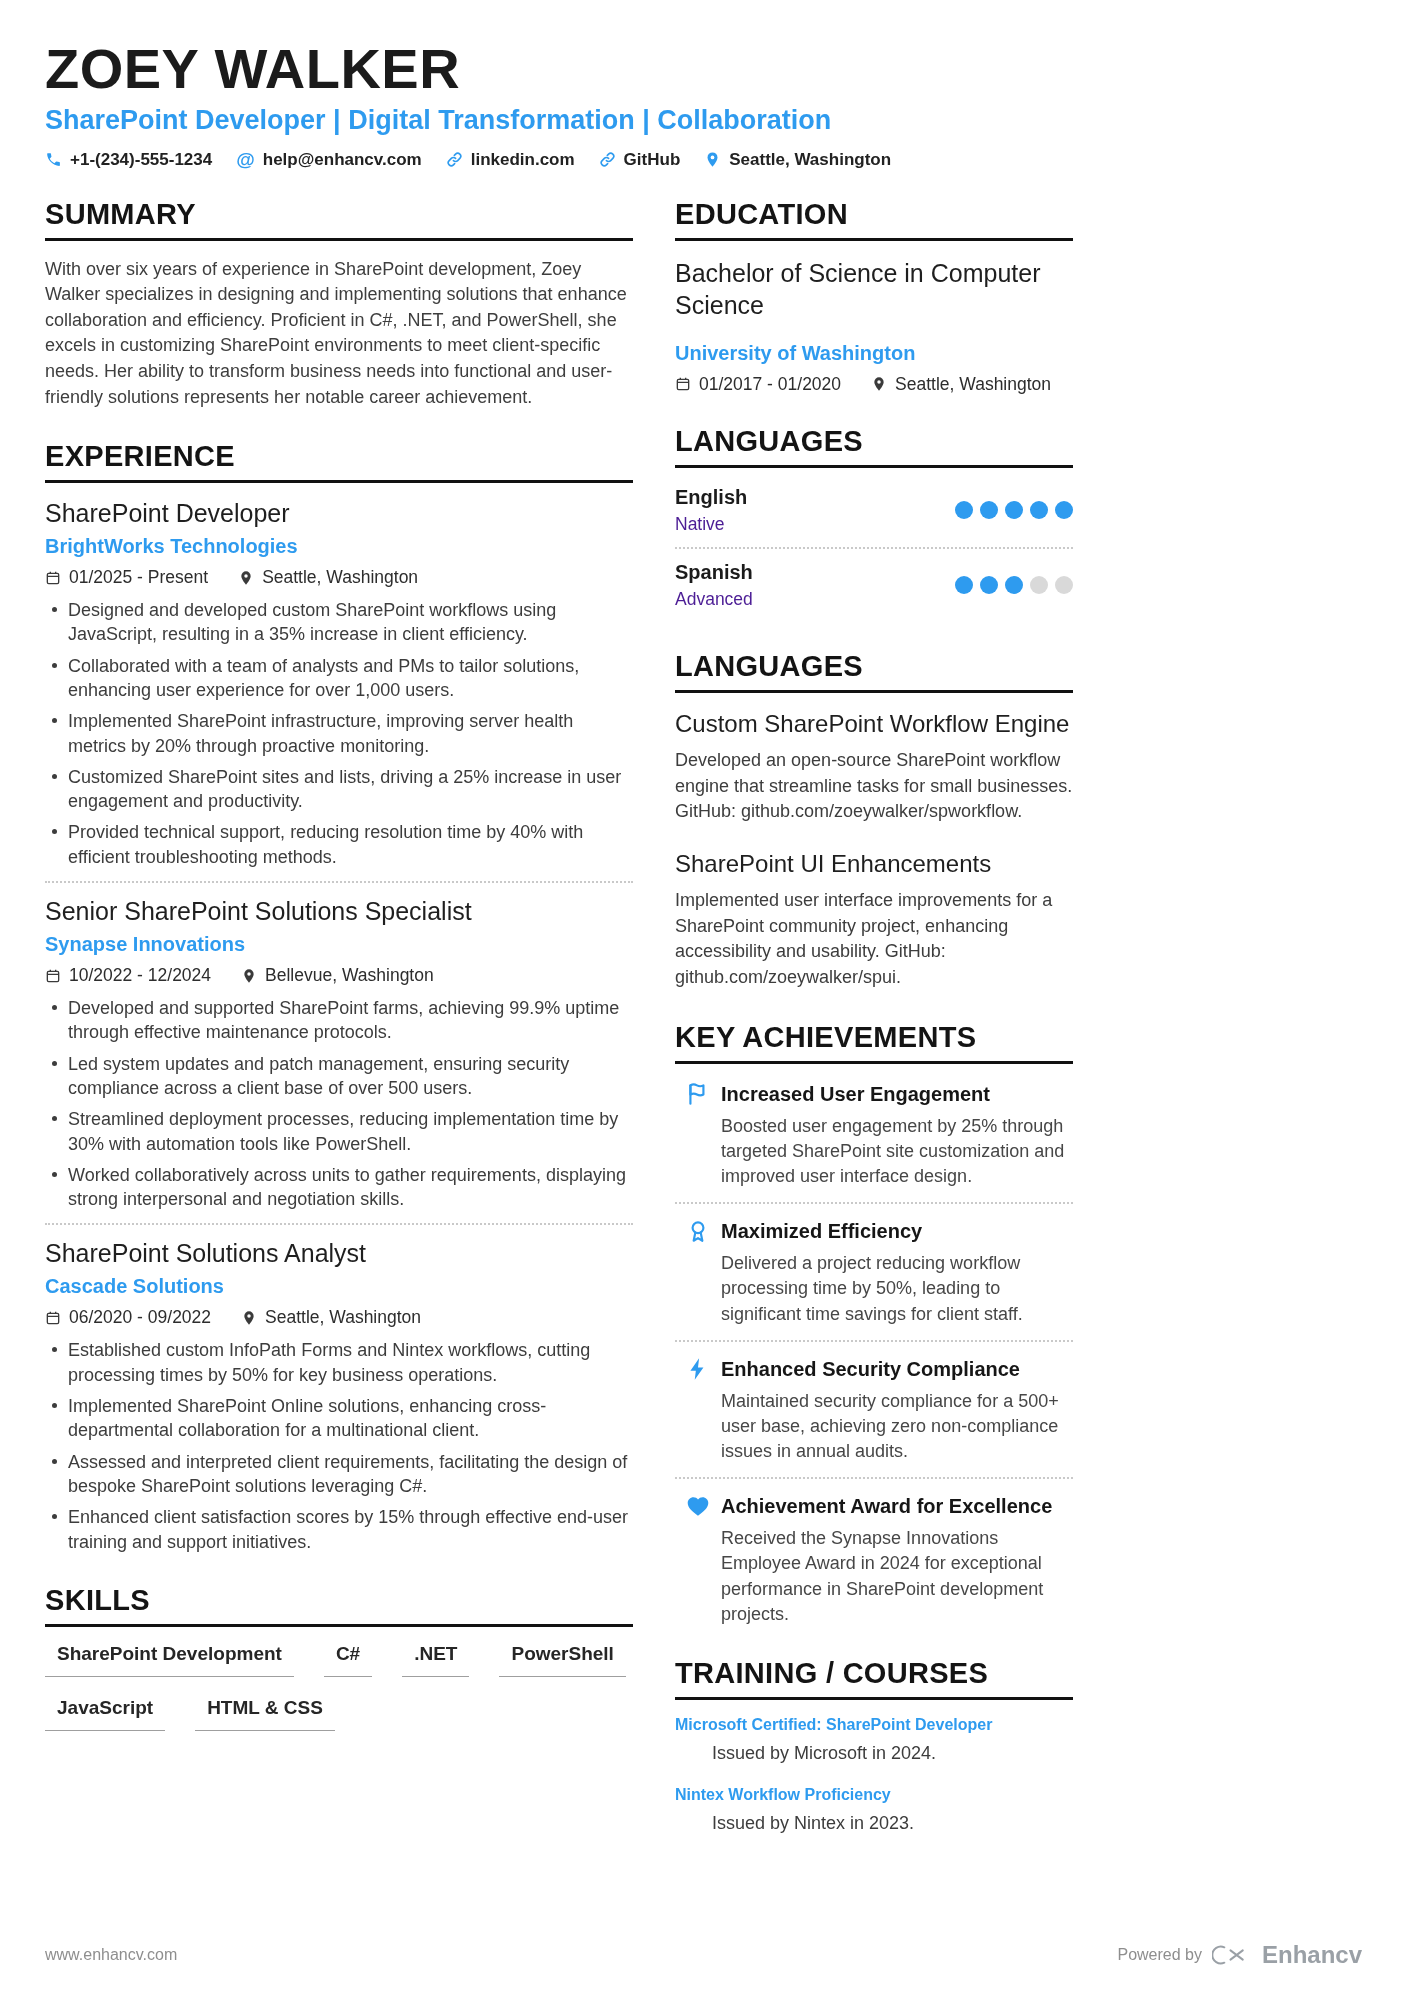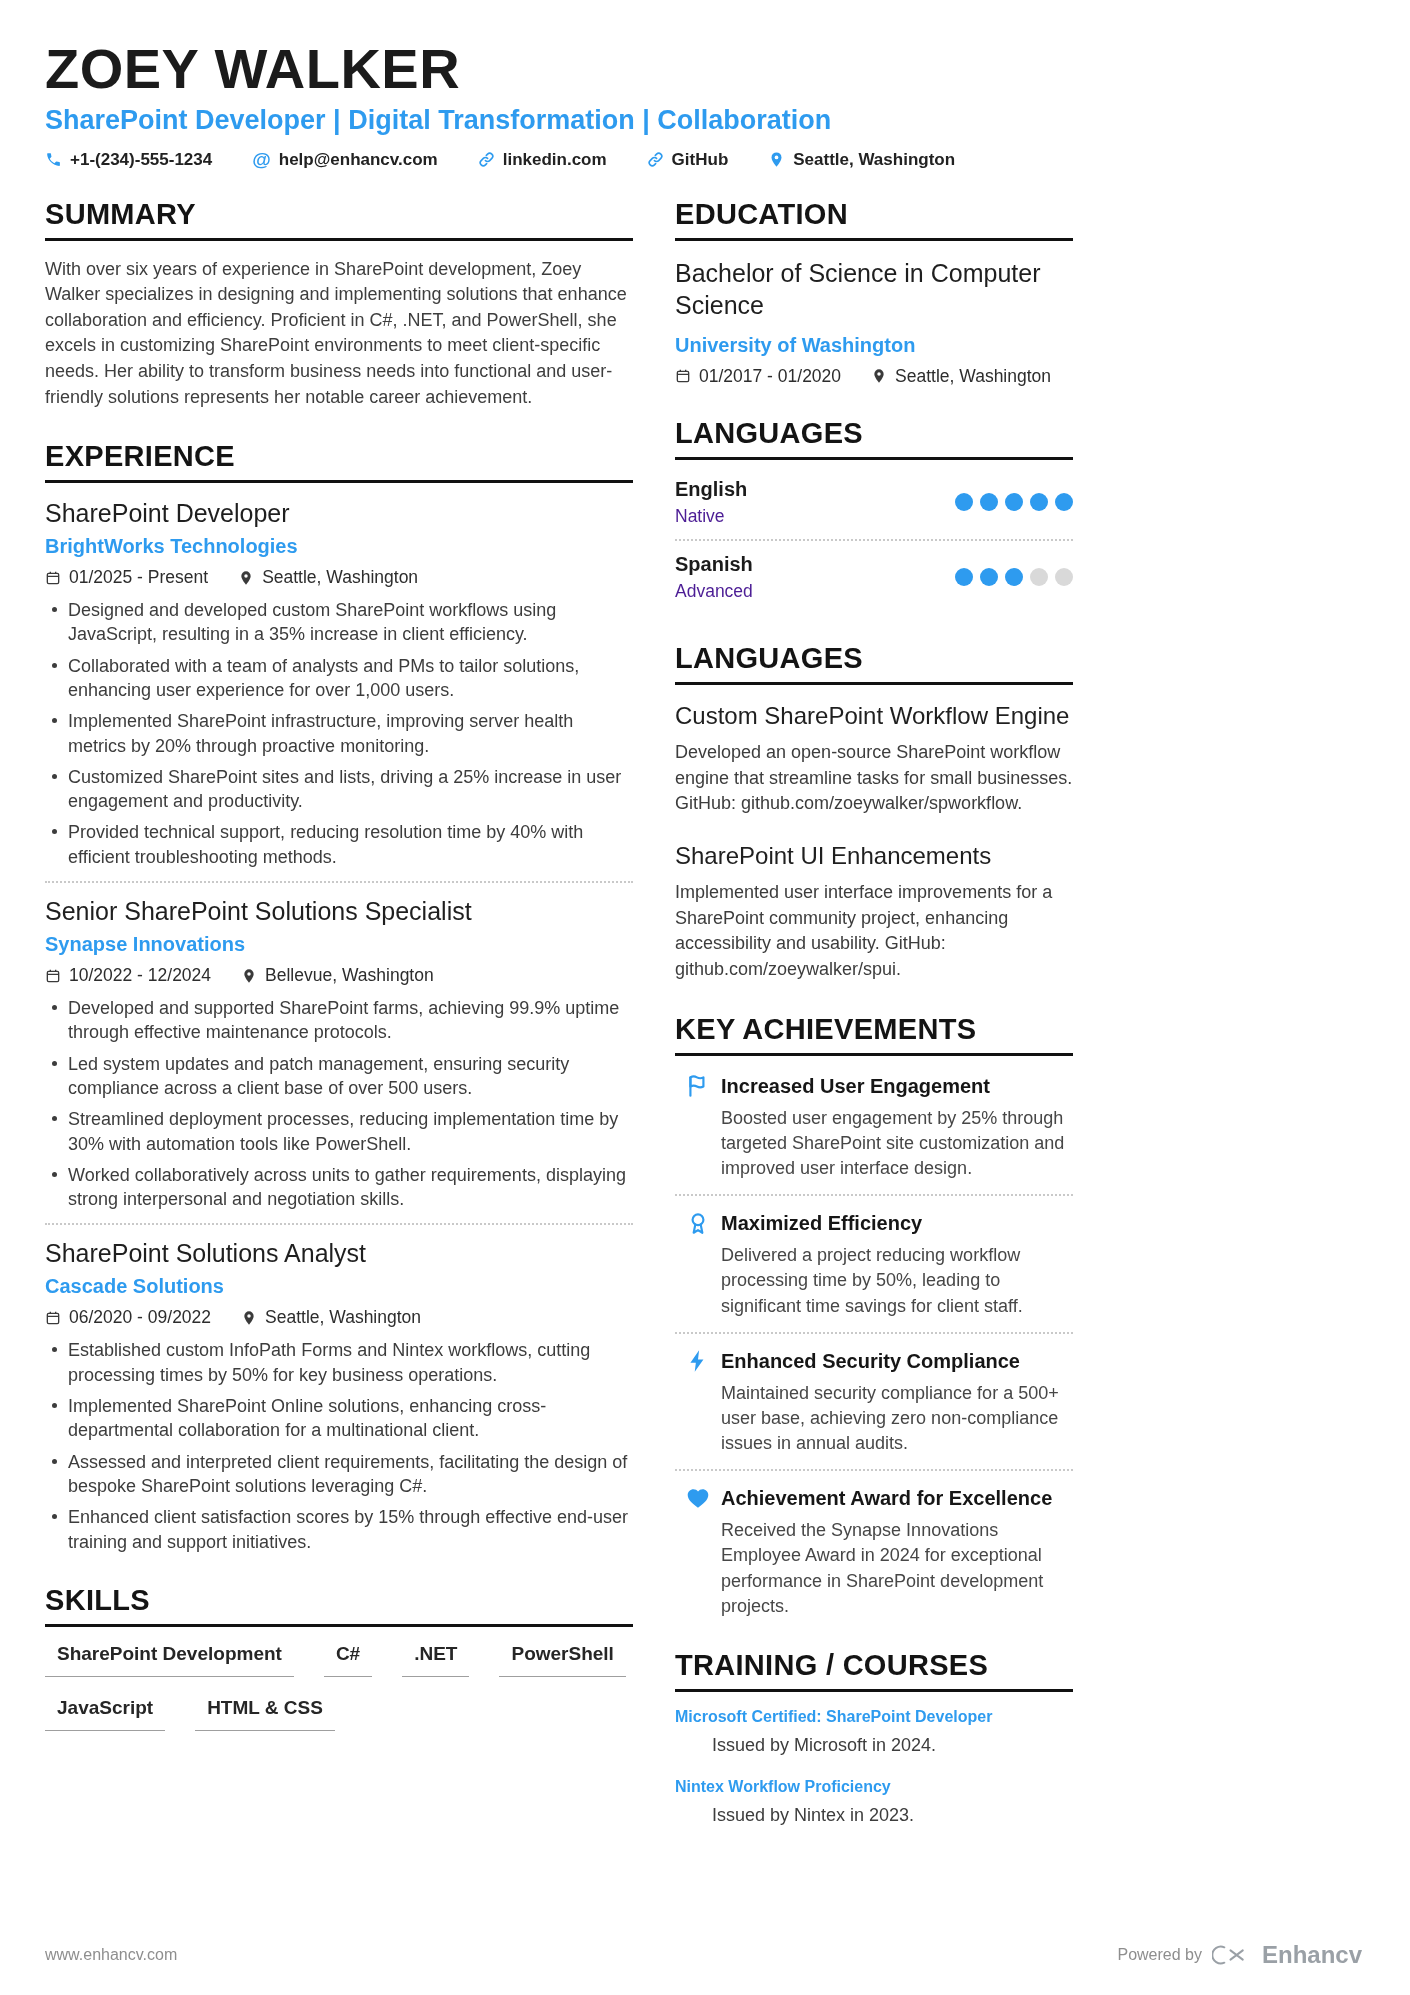--- a/index.html
+++ b/index.html
@@ -11,21 +11,21 @@
     color:#3e3e3e;
     display:flex;
     flex-direction:column;
     padding:40px 48px 26px 45px;
     overflow:hidden;
   }
 
   
   .name { font-size:56px; font-weight:800; color:#1b1b1b; letter-spacing:.5px; line-height:1.05; }
   .headline { font-size:27px; font-weight:700; color:#2e9bef; margin-top:6px; }
-  .contacts { display:flex; align-items:center; gap:40px; margin-top:14px; font-size:17px; font-weight:700; color:#222; }
+  .contacts { display:flex; align-items:center; gap:24px; margin-top:14px; font-size:17px; font-weight:700; color:#222; }
   .contact { display:inline-flex; align-items:center; gap:8px; }
   .icon { display:inline-flex; align-items:center; justify-content:center; }
   .icon svg { display:block; }
   .icon.accent { color:#2e9bef; }
   .icon.dark { color:#3a3a3a; }
   .at-glyph { font-size:19px; font-weight:700; color:#2e9bef; line-height:1; }
 
   
   .content { display:flex; gap:42px; margin-top:28px; }
   .col-left  { width:588px; flex:none; }
@@ -48,21 +48,21 @@
   ul.bullets li { position:relative; padding-left:23px; font-size:18px; line-height:1.35; margin-bottom:7px; color:#3d3d3d; }
   ul.bullets li::before { content:""; position:absolute; left:7px; top:9px; width:5px; height:5px; border-radius:50%; background:#3d3d3d; }
   .dotted-sep { border:none; border-top:2px dotted #c9c9c9; margin:12px 0 14px; }
 
   
   .skills-wrap { display:flex; flex-wrap:wrap; column-gap:30px; row-gap:20px; margin-top:16px; }
   .skill { font-size:19px; font-weight:700; color:#262626; padding:0 12px 11px; border-bottom:1px solid #9f9f9f; }
 
   
   .degree { font-size:25px; color:#1f1f1f; line-height:1.28; }
-  .school { font-size:20px; font-weight:700; color:#2e9bef; margin-top:13px; }
+  .school { font-size:20px; font-weight:700; color:#2e9bef; margin-top:21px; }
 
   
   .lang-row { display:flex; align-items:center; justify-content:space-between; padding:2px 0 10px; }
   .lang-name { font-size:20px; font-weight:700; color:#1b1b1b; }
   .lang-level { font-size:17.5px; color:#4c1d95; margin-top:5px; }
   .dots { display:flex; gap:7px; }
   .dot { width:18px; height:18px; border-radius:50%; background:#d9d9d9; }
   .dot-filled { background:#2e9bef; }
   .lang-sep { border:none; border-top:2px dotted #c9c9c9; margin:2px 0 10px; }
 

